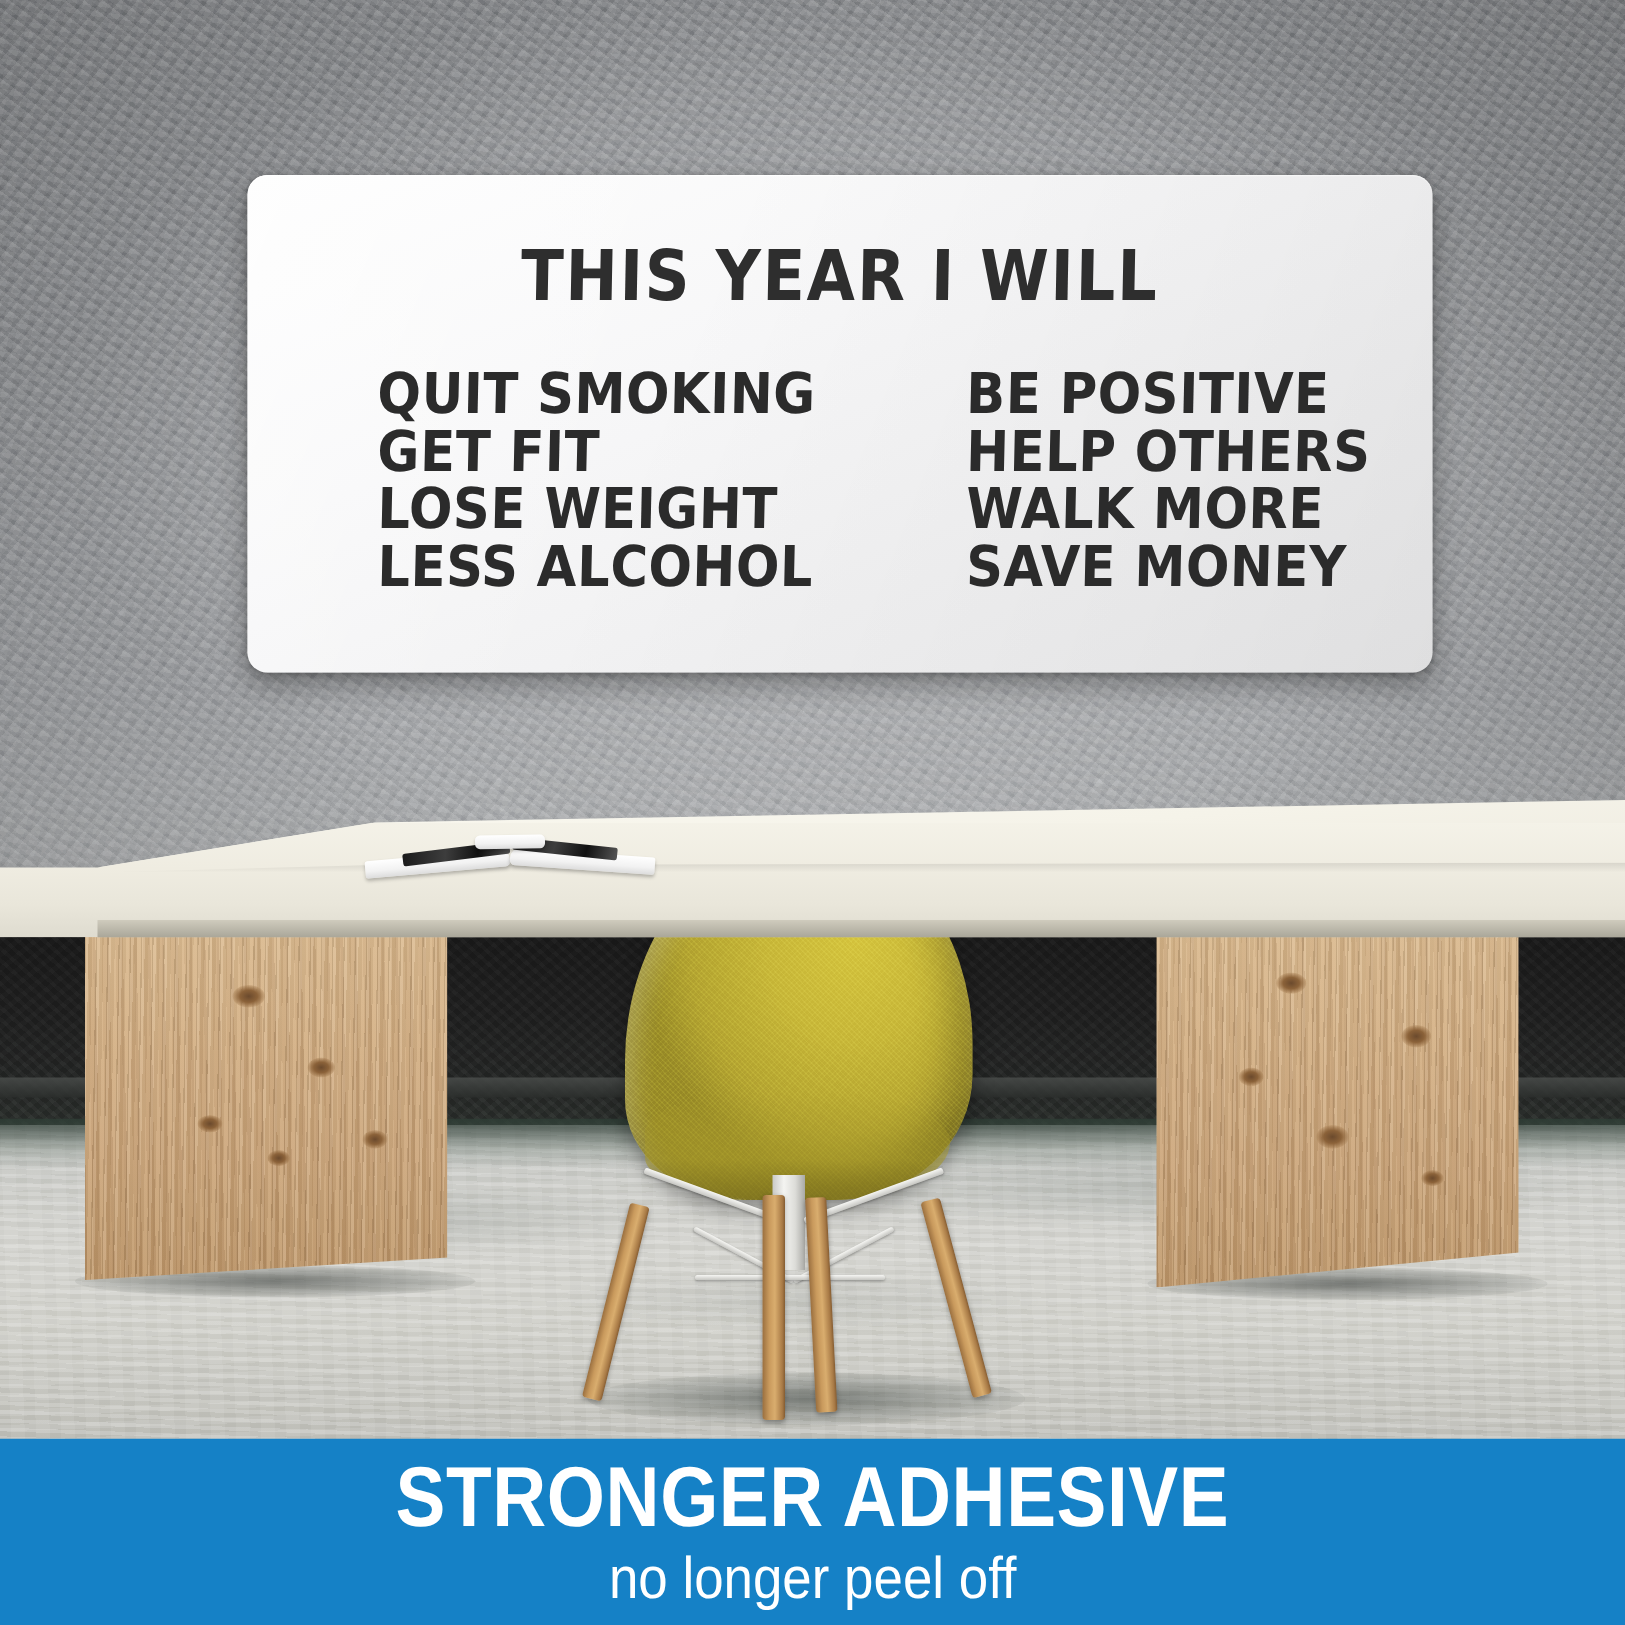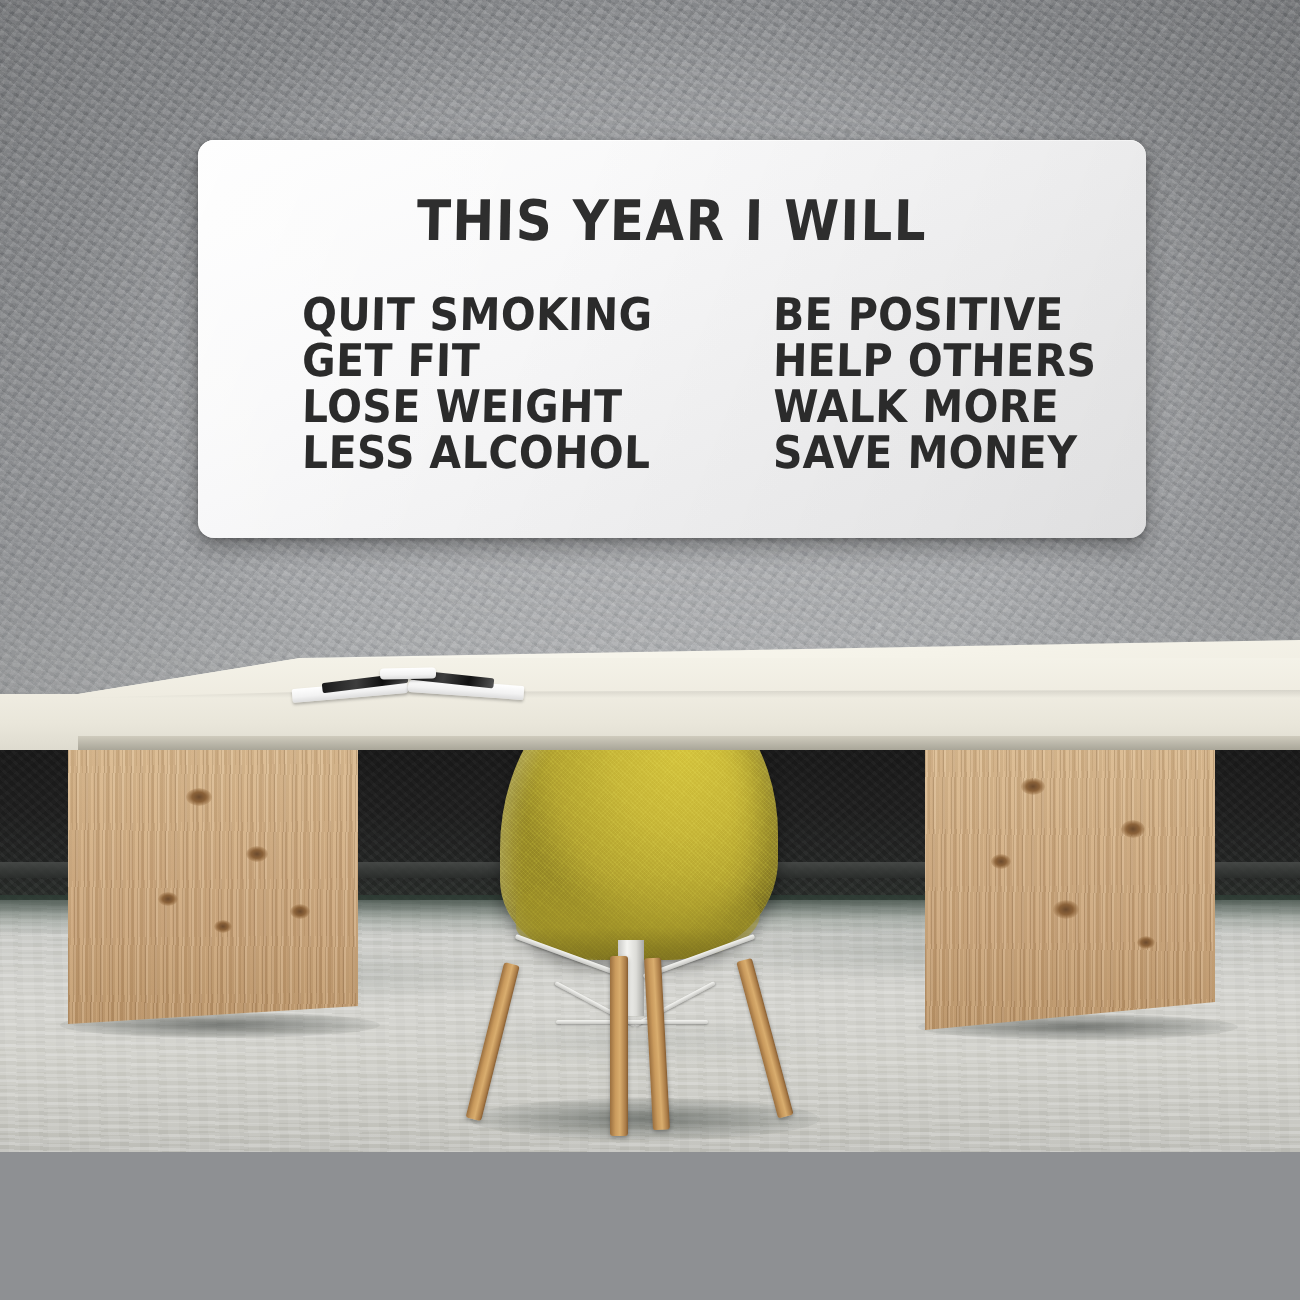--- a/index.html
+++ b/index.html
@@ -487,14 +487,18 @@
   <div class="table-underside"></div>
 
   <div class="magazine">
     <div class="mag-page" style="left:0;    top:22px; width:116px; height:14px; transform:rotate(-5deg); border-radius:2px 8px 4px 2px;"></div>
     <div class="mag-page" style="left:116px; top:20px; width:116px; height:14px; transform:rotate(4deg); border-radius:8px 2px 2px 4px;"></div>
     <div class="mag-ink" style="left:30px;  top:16px; width:86px;  height:10px; transform:rotate(-7deg); border-radius:2px;"></div>
     <div class="mag-ink" style="left:118px; top:12px; width:84px;  height:10px; transform:rotate(6deg); border-radius:2px;"></div>
     <div class="mag-page" style="left:88px;  top:6px;  width:56px;  height:11px; transform:rotate(-1deg); border-radius:4px;"></div>
   </div>
 
+  <div class="banner">
+    <div class="banner-title">STRONGER ADHESIVE</div>
+    <div class="banner-sub">no longer peel off</div>
+  </div>
 
 </div>
 
 </body></html>

